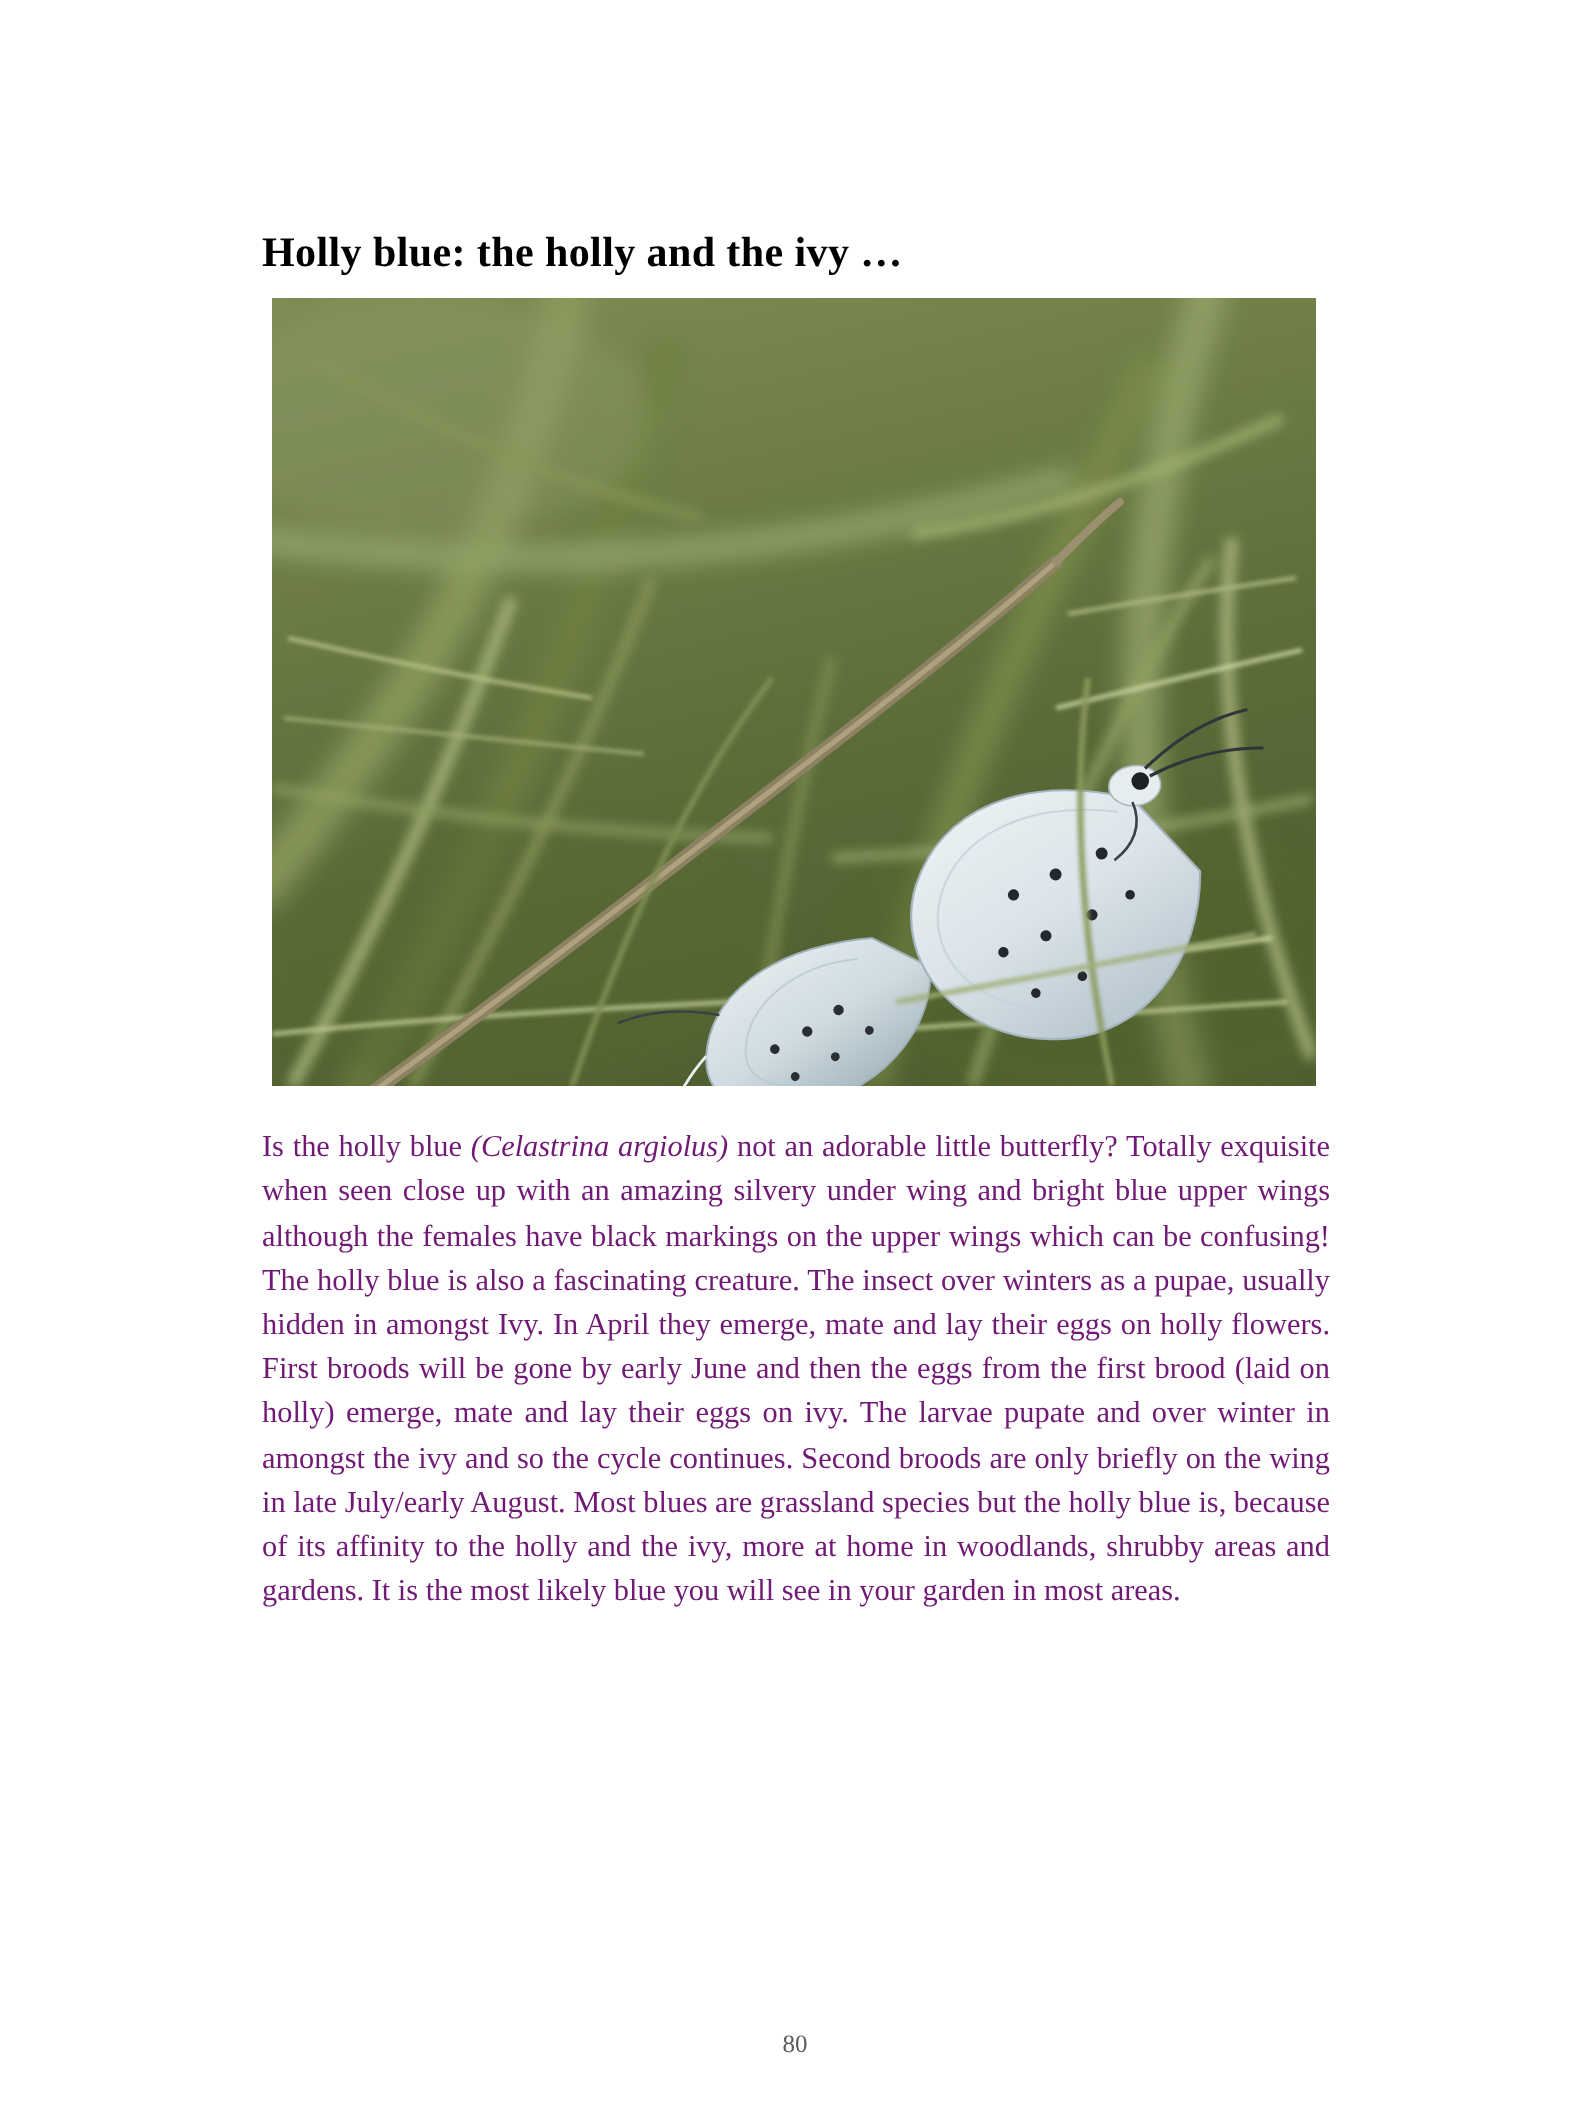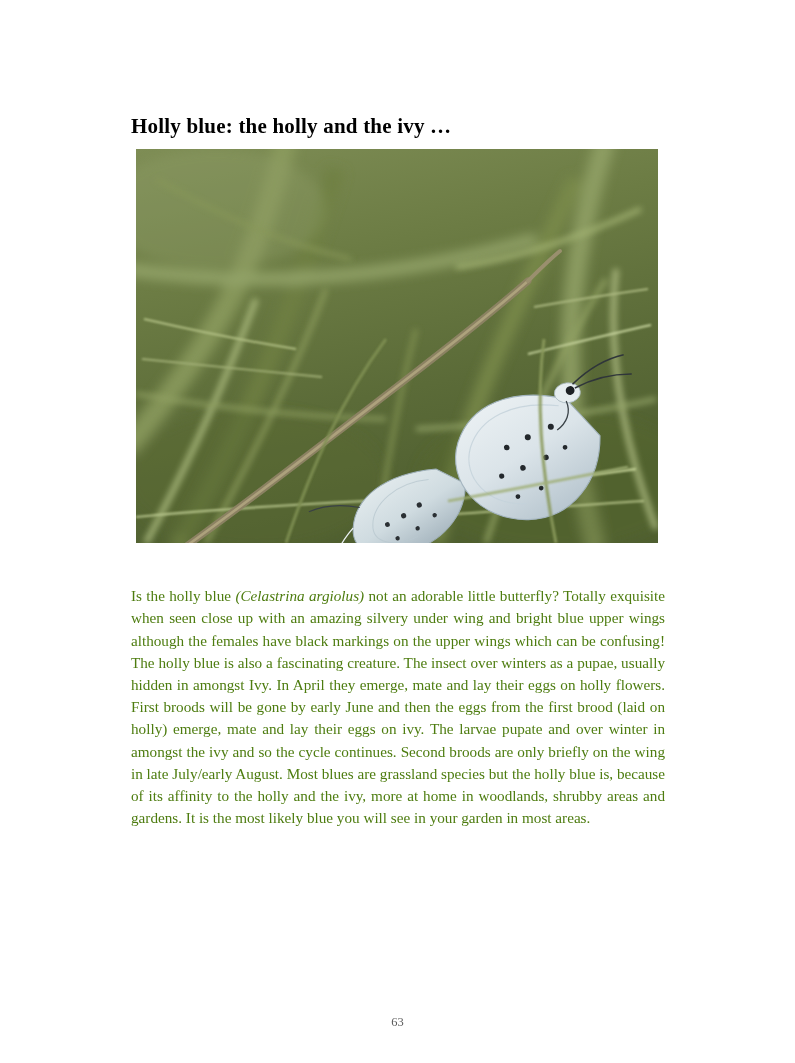--- a/index.html
+++ b/index.html
@@ -42,27 +42,27 @@
     overflow: hidden;
     background: #6d7c4a;
     border: 0;
   }
   .figure svg {
     display: block;
   }
   .bodytext {
     position: absolute;
     left: 131px;
-    top: 570px;
+    top: 548px;
     width: 534px;
     font-family: "Liberation Serif", serif;
     font-size: 15.2px;
     line-height: 22.2px;
     text-align: justify;
-    color: #4d7c0f;
+    color: #701a75;
   }
   .bodytext i {
     font-style: italic;
   }
   .pagenum {
     position: absolute;
     left: 0;
     top: 1015px;
     width: 795px;
     text-align: center;
@@ -191,15 +191,15 @@
       <g filter="url(#blur1)" opacity="0.95">
         <path d="M150 394 C 175 320, 205 250, 250 190" stroke="#7f8f52" stroke-width="3" fill="none"></path>
         <path d="M420 394 C 405 320, 400 250, 408 190" stroke="#8a9a5c" stroke-width="3" fill="none"></path>
         <path d="M492 318 C 430 330, 370 342, 312 352" stroke="#9fae74" stroke-width="2.4" fill="none"></path>
       </g>
     </svg>
   </div>
 
   <p class="bodytext"><span>Is the holly blue </span><i>(Celastrina argiolus)</i><span> not an adorable little butterfly? Totally exquisite when seen close up with an amazing silvery under wing and bright blue upper wings although the females have black markings on the upper wings which can be confusing! The holly blue is also a fascinating creature. The insect over winters as a pupae, usually hidden in amongst Ivy. In April they emerge, mate and lay their eggs on holly flowers. First broods will be gone by early June and then the eggs from the first brood (laid on holly) emerge, mate and lay their eggs on ivy. The larvae pupate and over winter in amongst the ivy and so the cycle continues. Second broods are only briefly on the wing in late July/early August. Most blues are grassland species but the holly blue is, because of its affinity to the holly and the ivy, more at home in woodlands, shrubby areas and gardens. It is the most likely blue you will see in your garden in most areas.</span></p>
 
-  <div class="pagenum">63</div>
+  <div class="pagenum">80</div>
 
 </div>
 
 </body></html>

